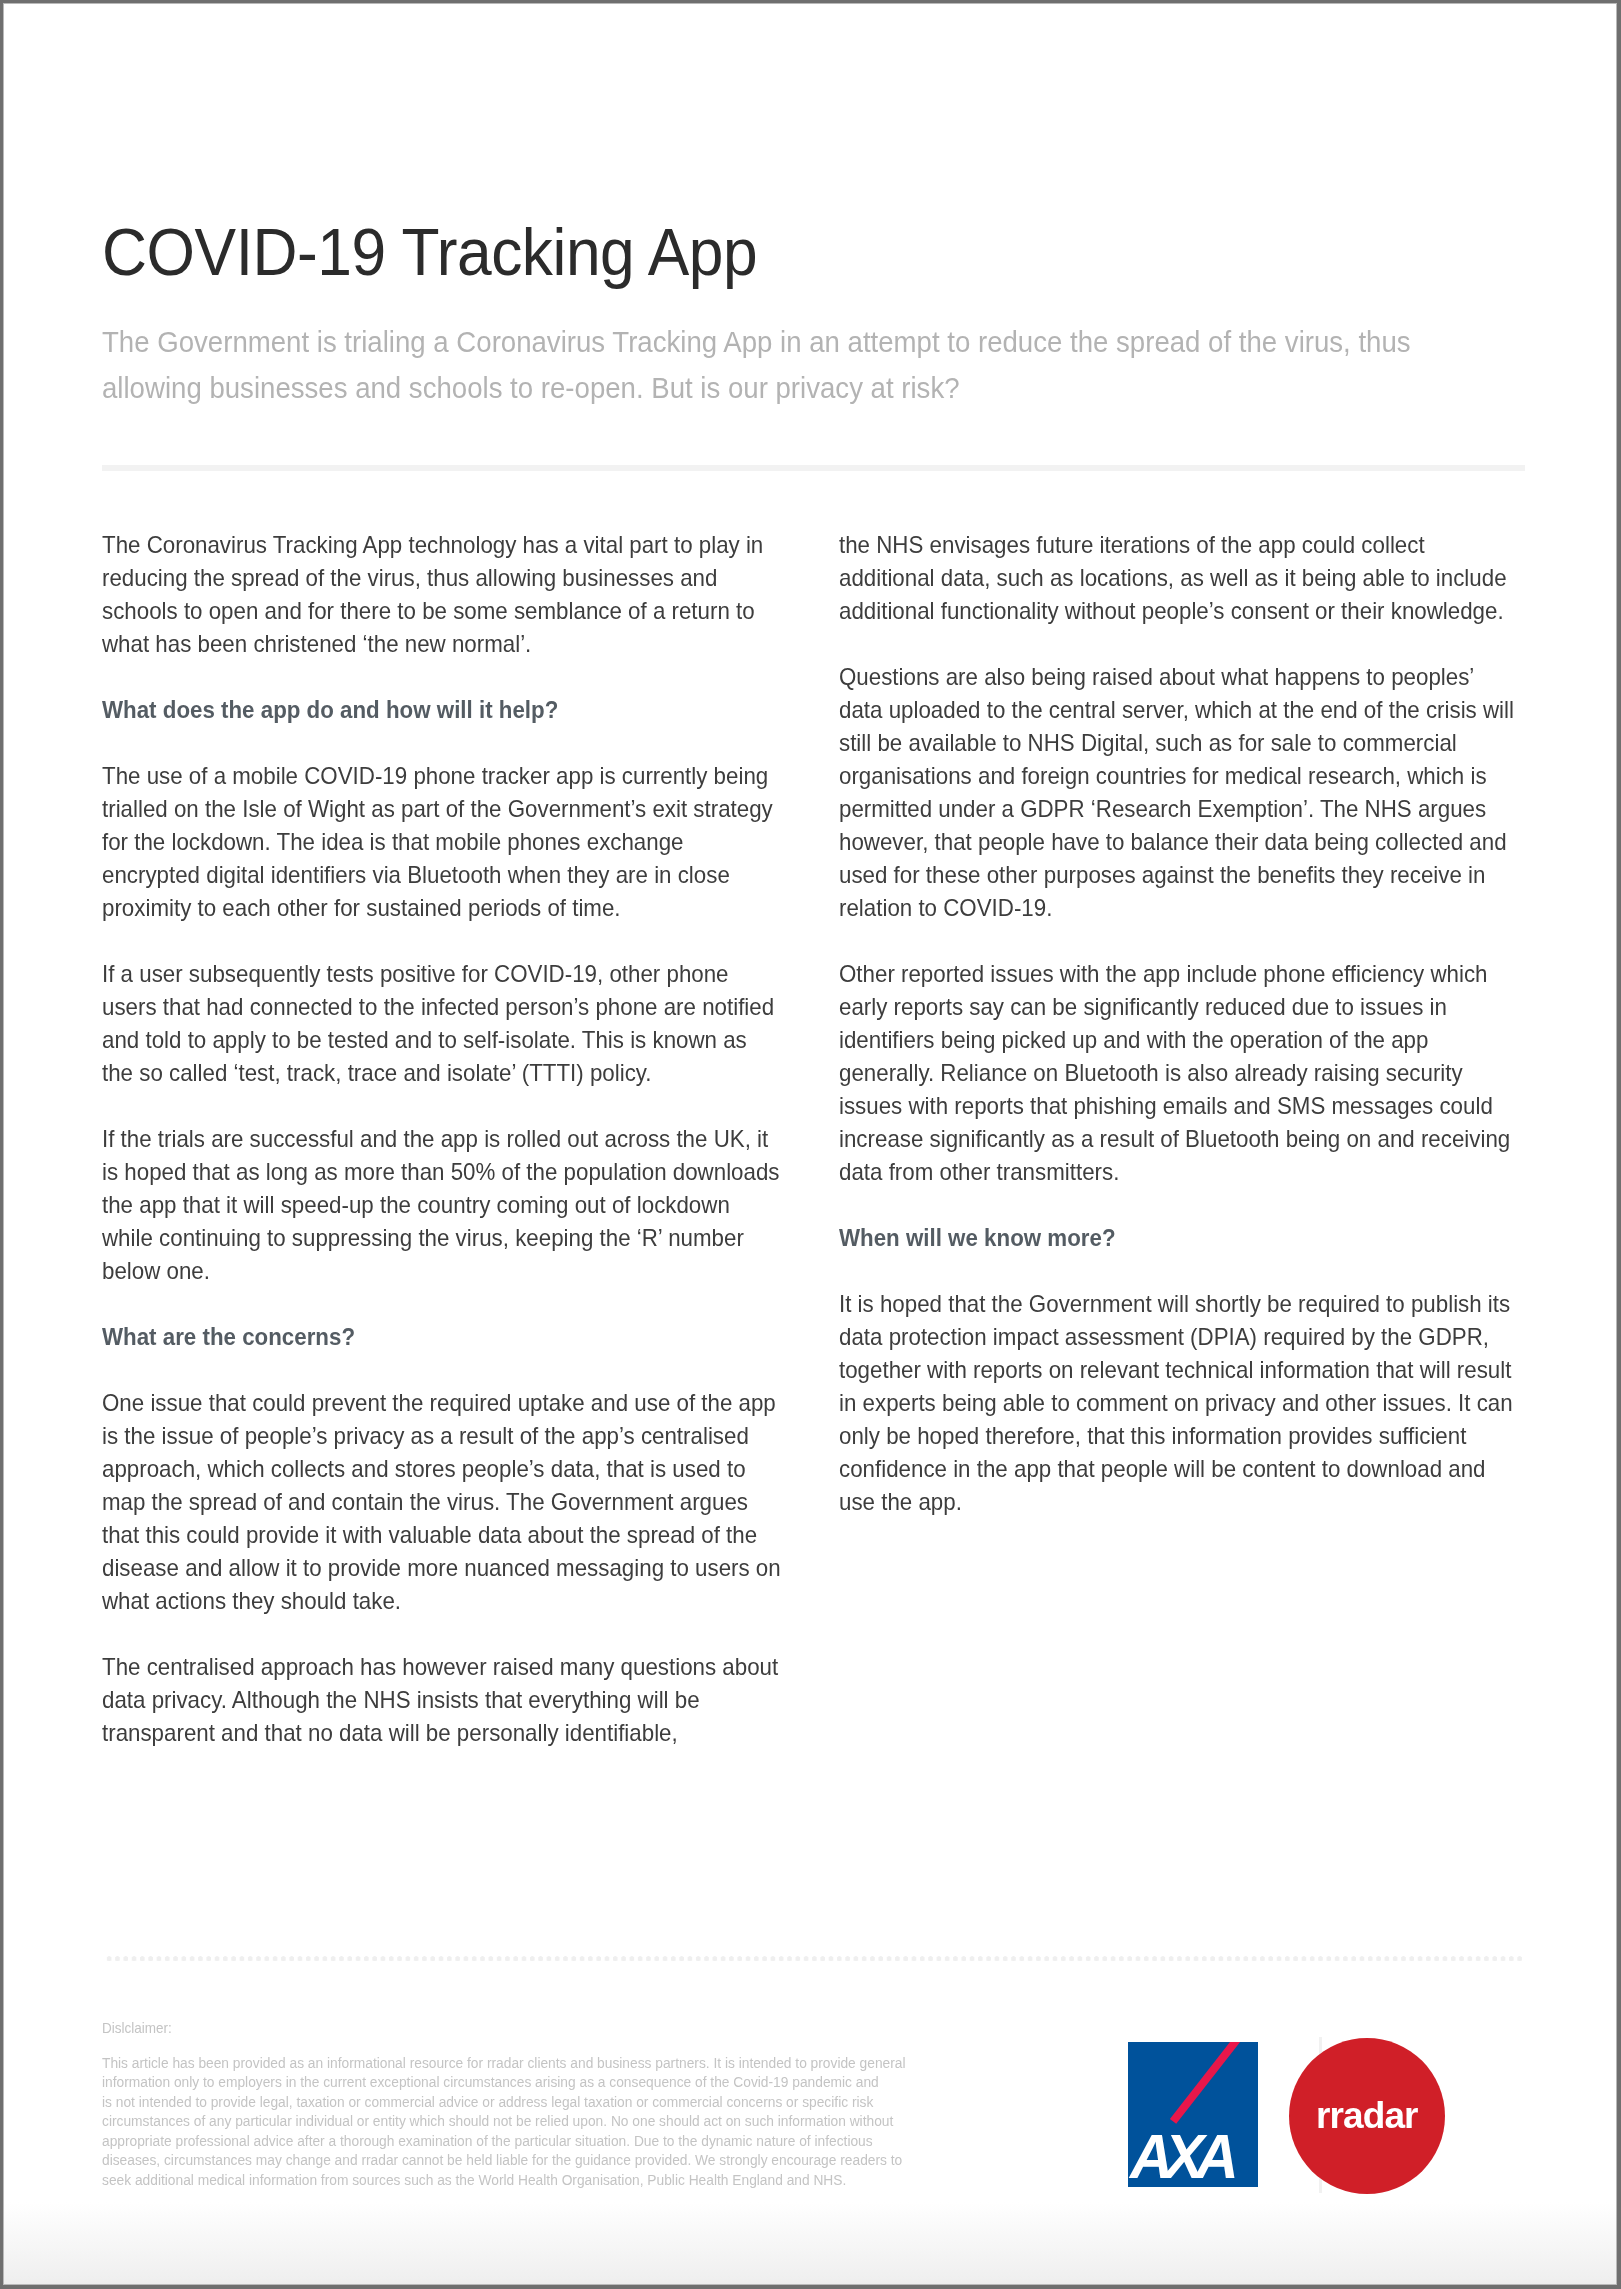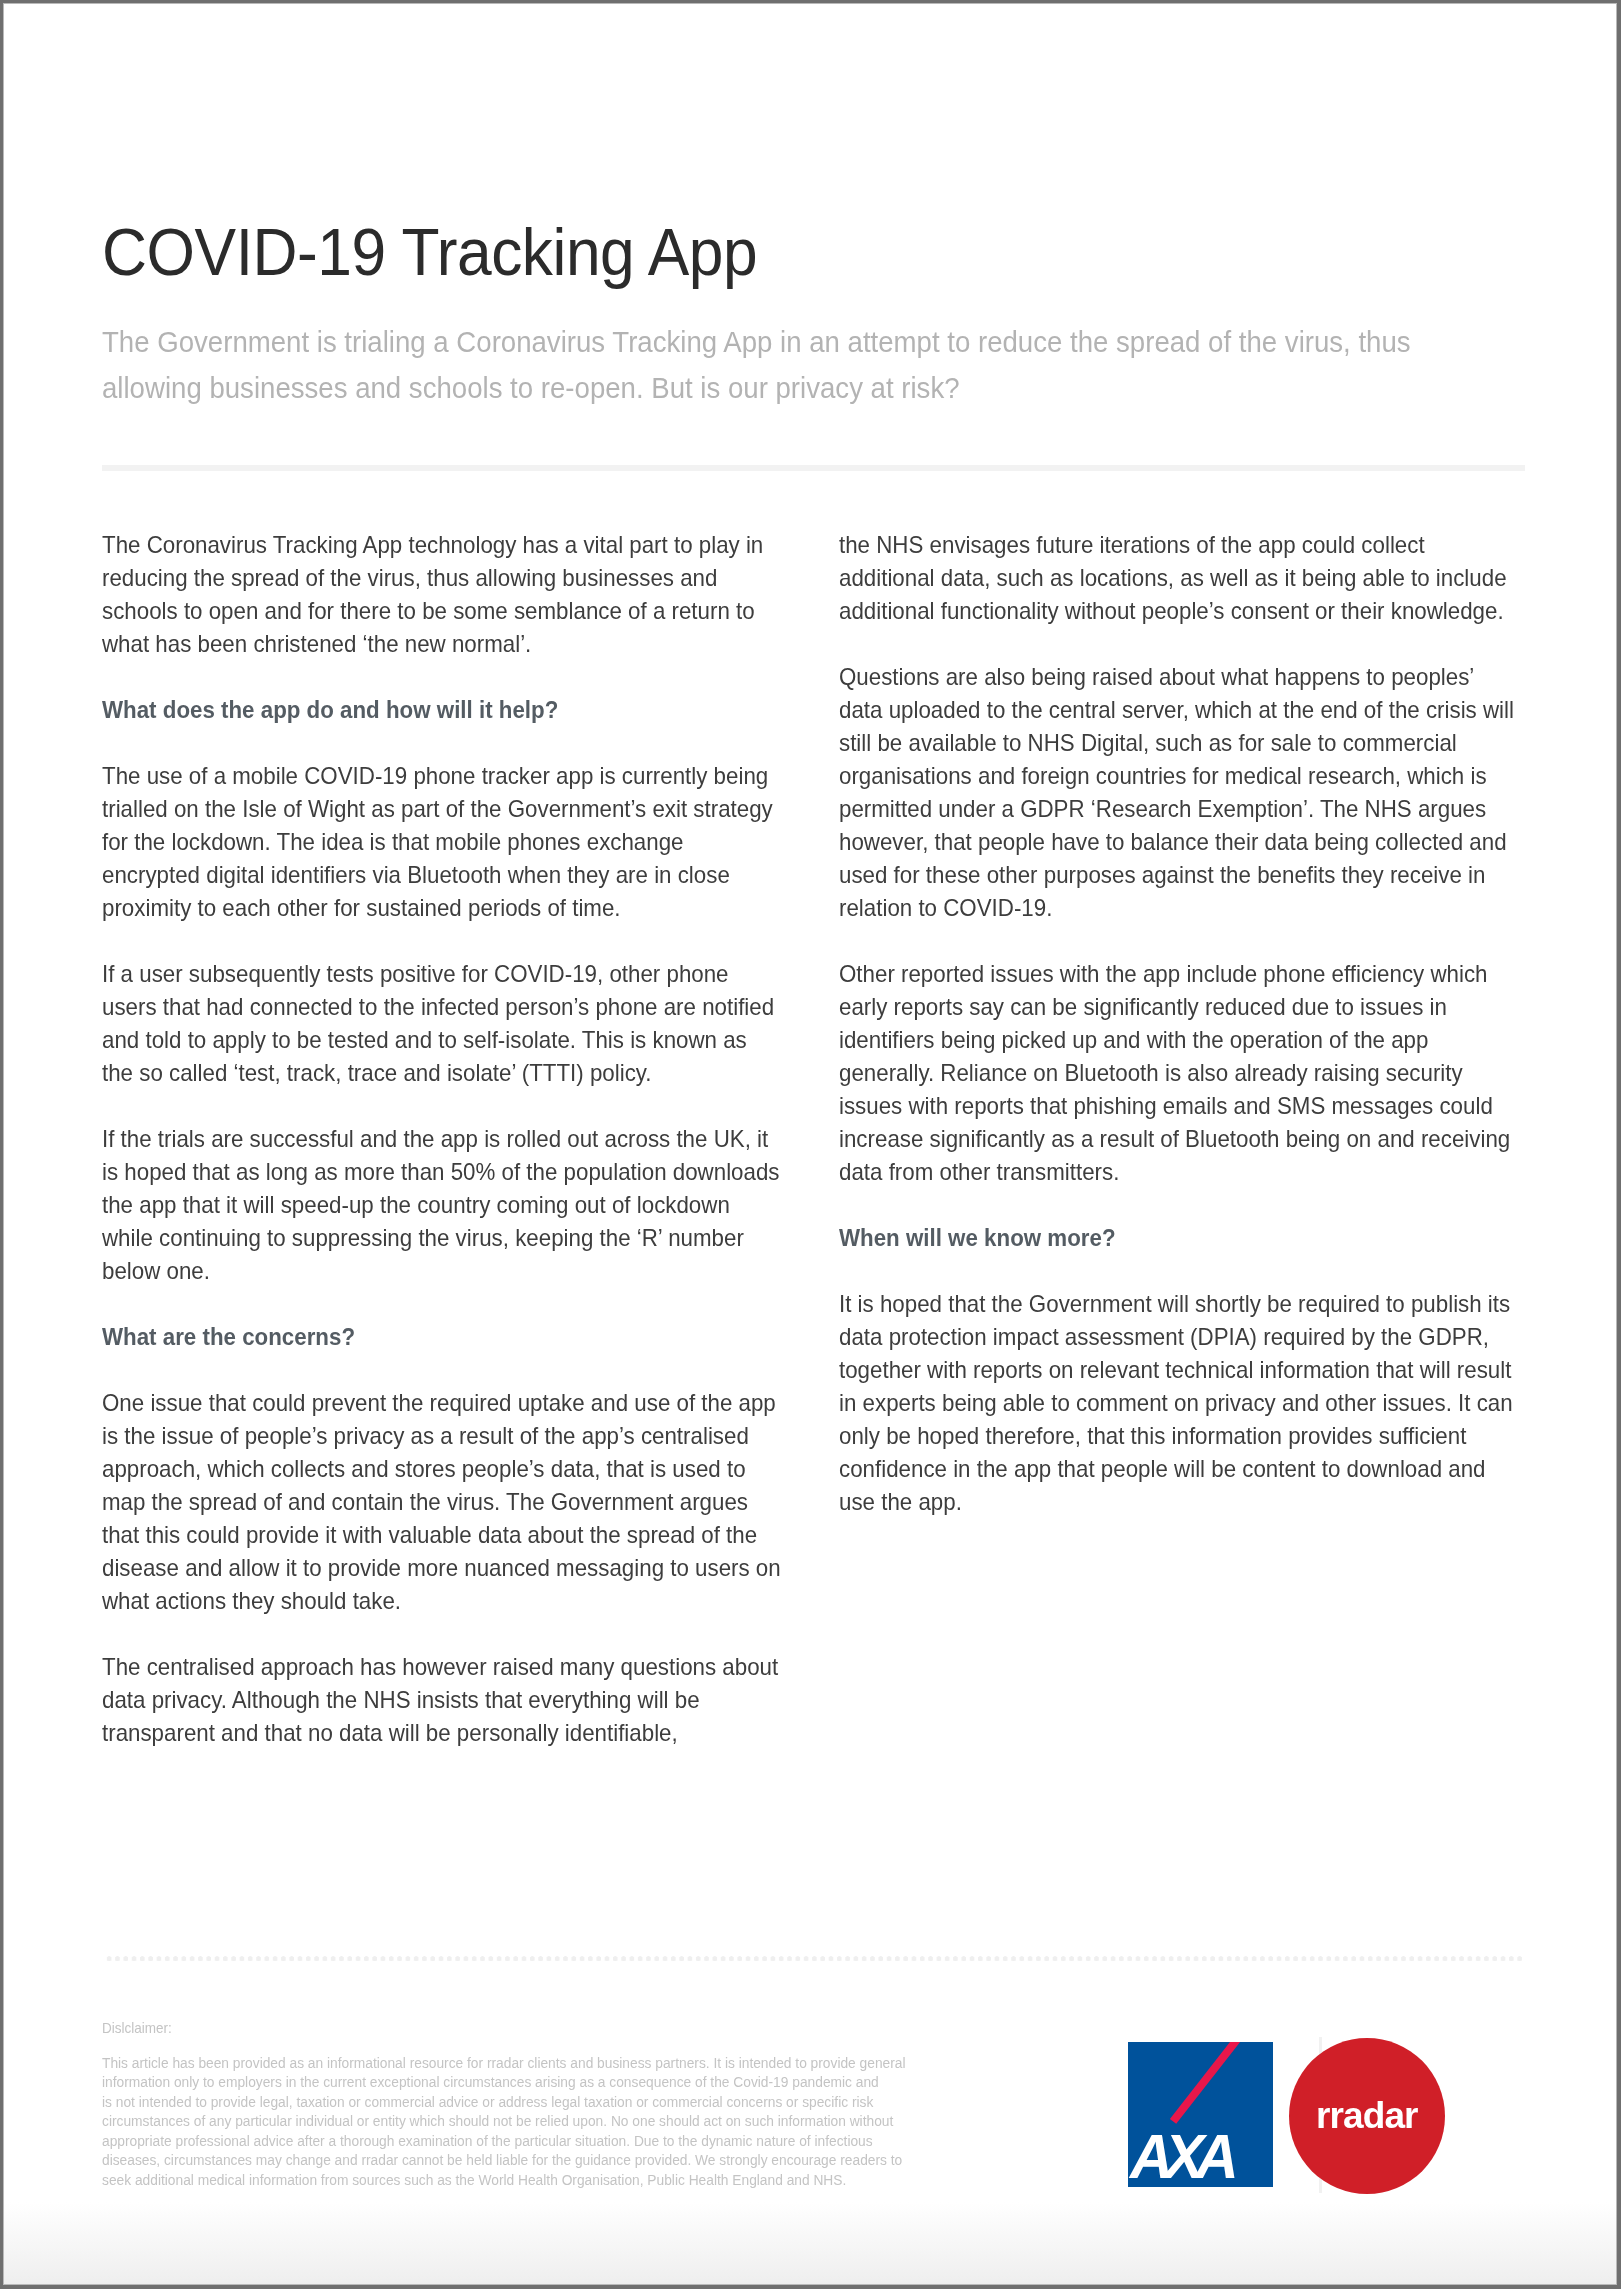--- a/index.html
+++ b/index.html
@@ -61,21 +61,21 @@
     position: absolute; left: 98px; top: 2015px; font-size: 15px; color: #c4c4c4;
     transform: scaleX(0.9); transform-origin: left top;
   }
   .disc-text {
     position: absolute; left: 98px; top: 2049px; width: 1048px;
     font-size: 15.3px; line-height: 19.5px; color: #c4c4c4;
     transform: scaleX(0.9); transform-origin: left top;
   }
   .disc-text span { display: block; white-space: nowrap; }
   .axa {
-    position: absolute; left: 1124px; top: 2038px; width: 145px; height: 145px; background: #00529b; overflow: hidden;
+    position: absolute; left: 1124px; top: 2038px; width: 130px; height: 145px; background: #00529b; overflow: hidden;
   }
   .axa .slash {
     position: absolute; left: 109px; top: -9.3px; width: 8.3px; height: 109px; background: #e8174a;
     transform: rotate(38deg); transform-origin: top left;
   }
   .axa .word {
     position: absolute; left: 1.9px; top: 78px; font-size: 63px; font-weight: 700; color: #ffffff;
     font-style: italic; letter-spacing: -9.3px; font-family: "Liberation Sans", sans-serif;
     transform: scaleX(0.95); transform-origin: left top;
   }

